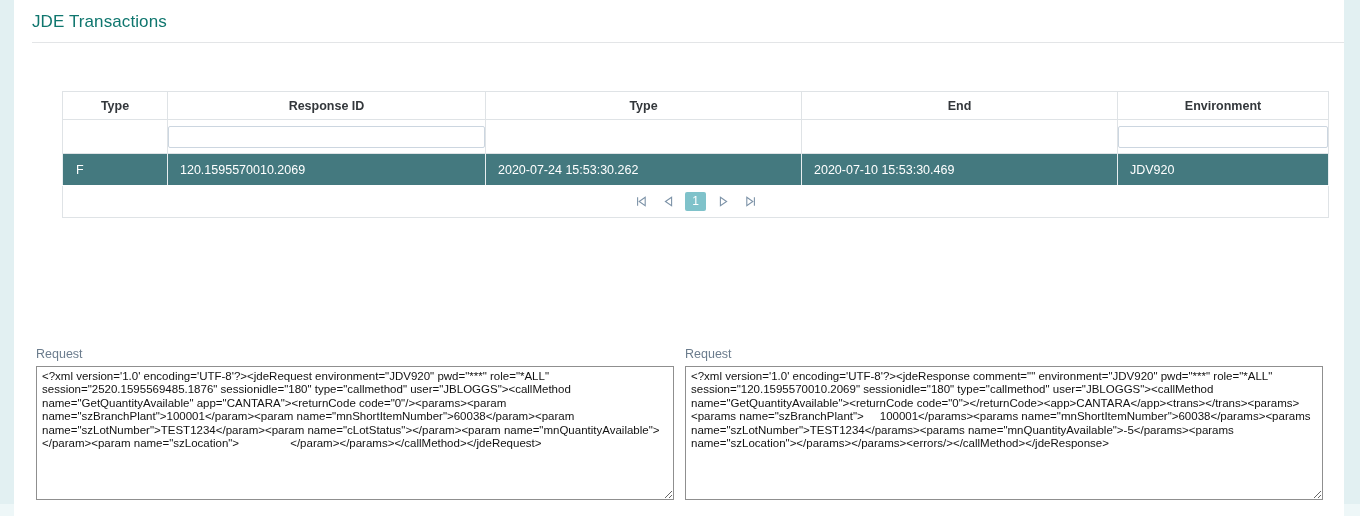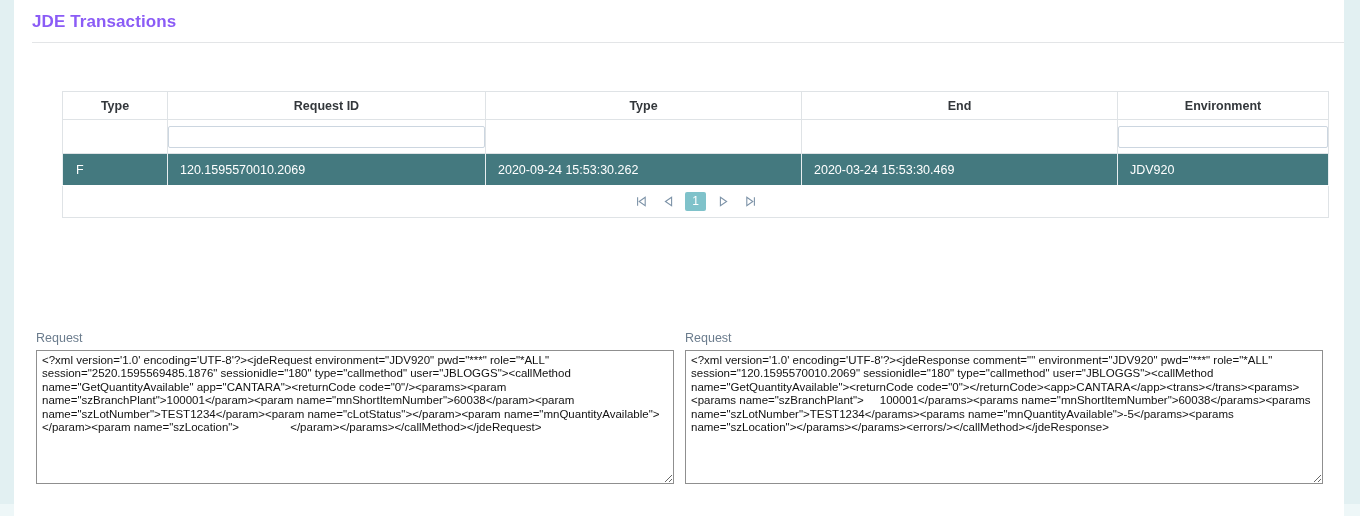--- a/index.html
+++ b/index.html
@@ -39,22 +39,22 @@
     bottom: 0;
     background: #ffffff;
   }
 
   
   .page-title-wrap {
     padding: 10px 0 0 18px;
   }
   .page-title {
     font-size: 17px;
-    color: #8b5cf6;
-    font-weight: 700;
+    color: #0f766e;
+    font-weight: 400;
     line-height: 24px;
     letter-spacing: .1px;
   }
   .title-rule {
     margin-top: 8px;
     border-bottom: 1px solid #e3e5e7;
     width: 100%;
   }
 
   
@@ -152,21 +152,21 @@
     border-radius: 2px;
     cursor: pointer;
     padding: 0 3px;
     box-sizing: border-box;
   }
 
   
   .panels {
     position: absolute;
     left: 22px;
-    top: 330px;
+    top: 346px;
     right: 22px;
   }
   .panel-cols {
     display: flex;
     gap: 11px;
   }
   .panel {
     width: 638px;
     flex: 0 0 auto;
   }
@@ -213,43 +213,43 @@
       <colgroup>
         <col style="width:105px">
         <col style="width:318px">
         <col style="width:316px">
         <col style="width:316px">
         <col style="width:211px">
       </colgroup>
       <thead>
         <tr>
           <th>Type</th>
-          <th>Request ID</th>
+          <th>Response ID</th>
           <th>Type</th>
           <th>End</th>
           <th>Environment</th>
         </tr>
       </thead>
       <tbody>
         <tr class="filter-row">
           <td class="filter-cell-empty"></td>
           <td>
             <input class="filter-input" type="text" value="" style="">
           </td>
           <td class="filter-cell-empty"></td>
           <td class="filter-cell-empty"></td>
           <td>
             <input class="filter-input" type="text" value="" style="">
           </td>
         </tr>
         <tr class="data-row">
           <td class="first-col">F</td>
           <td>120.1595570010.2069</td>
-          <td>2020-09-24 15:53:30.262</td>
-          <td>2020-03-24 15:53:30.469</td>
+          <td>2020-07-24 15:53:30.262</td>
+          <td>2020-07-10 15:53:30.469</td>
           <td>JDV920</td>
         </tr>
         <tr class="pager-row">
           <td colspan="5">
             <div class="pager">
               <div class="pg-btn">
                 <svg width="13" height="13" viewBox="0 0 13 13" fill="none" stroke="#7d93a8" stroke-width="1.1">
                   <path d="M10.2 2.3 L4.2 6.5 L10.2 10.7 Z"></path>
                   <path d="M2.6 2.3 L2.6 10.7"></path>
                 </svg>

